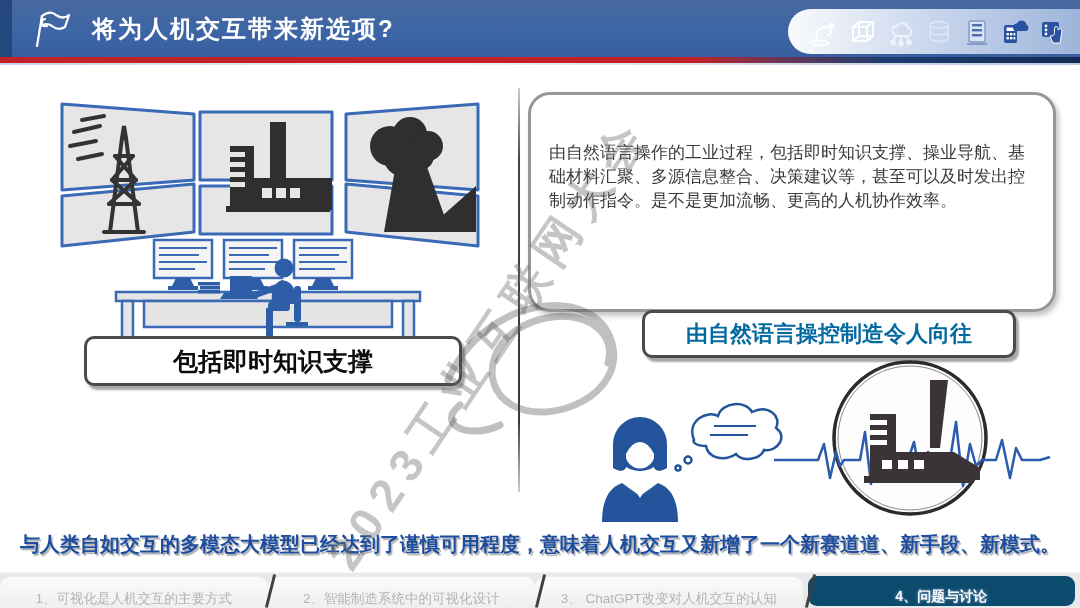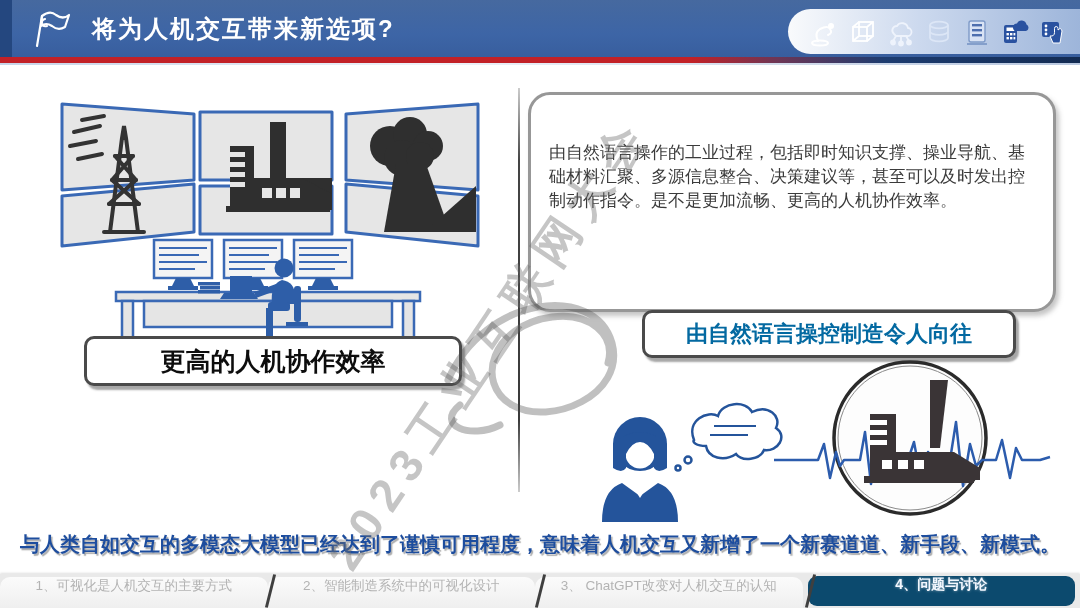--- a/index.html
+++ b/index.html
@@ -52,21 +52,21 @@
     font-size:46px;font-weight:bold;color:rgba(110,110,110,.40);letter-spacing:10px;
     z-index:5;pointer-events:none;}
   .scribble{position:absolute;left:430px;top:255px;width:230px;height:185px;z-index:5;pointer-events:none;}
   
   .conclusion{position:absolute;left:0;top:531px;width:1080px;margin:0;text-align:center;
     font-size:20px;font-weight:bold;color:#1d4d9e;white-space:nowrap;
     text-shadow:1.5px 1.5px 1px rgba(50,50,50,.4);}
   
   .footer{position:absolute;left:0;top:574px;width:1080px;height:34px;background:#e9e9e9;
     display:flex;box-shadow:0 -1px 2px rgba(0,0,0,.12);}
-  .tab{flex:1;display:flex;align-items:flex-start;justify-content:center;
+  .tab{flex:1;display:flex;align-items:flex-end;justify-content:center;
     font-size:13.5px;color:#b3b3b3;background:linear-gradient(180deg,#fbfbfb,#efefef);
     border-radius:10px 10px 0 0;margin-top:3px;cursor:pointer;}
   .tab.active{background:#0c4a6e;color:#f4f8ff;font-weight:bold;font-size:14px;
     border-radius:9px;margin:2px 5px;text-shadow:0 0 3px rgba(255,255,255,.55);}
   .tab-sep{position:absolute;top:0;width:3px;height:34px;background:#3f3f3f;
     transform:rotate(14deg);z-index:3;}
   .sep1{left:269px;}.sep2{left:539px;}.sep3{left:809px;}
 </style>
 </head>
 <body>
@@ -250,21 +250,21 @@
       <path d="M214,212 q-2,-20 10,-24 q13,2 13,16 l0,8 z"></path>
       <polygon points="218,192 196,200 198,206 220,198"></polygon>
       <rect x="210" y="210" width="22" height="9" rx="3"></rect>
       <rect x="208" y="216" width="7" height="28"></rect>
       <rect x="236" y="194" width="7" height="36" rx="3"></rect>
       <rect x="228" y="230" width="22" height="4"></rect>
     </g>
   </svg>
 
   <div class="caption-box caption-left">
-    <span>更高的人机协作效率</span>
+    <span>包括即时知识支撑</span>
   </div>
 
   <div class="panel-box panel-right">
     <p class="dark">由自然语言操作的工业过程，包括即时知识支撑、操业导航、基础材料汇聚、多源信息整合、决策建议等，甚至可以及时发出控制动作指令。是不是更加流畅、更高的人机协作效率。</p>
   </div>
   <div class="caption-box caption-right">
     <span>由自然语言操控制造令人向往</span>
   </div>
 
   <svg class="nl-illustration" viewBox="0 0 478 168">

